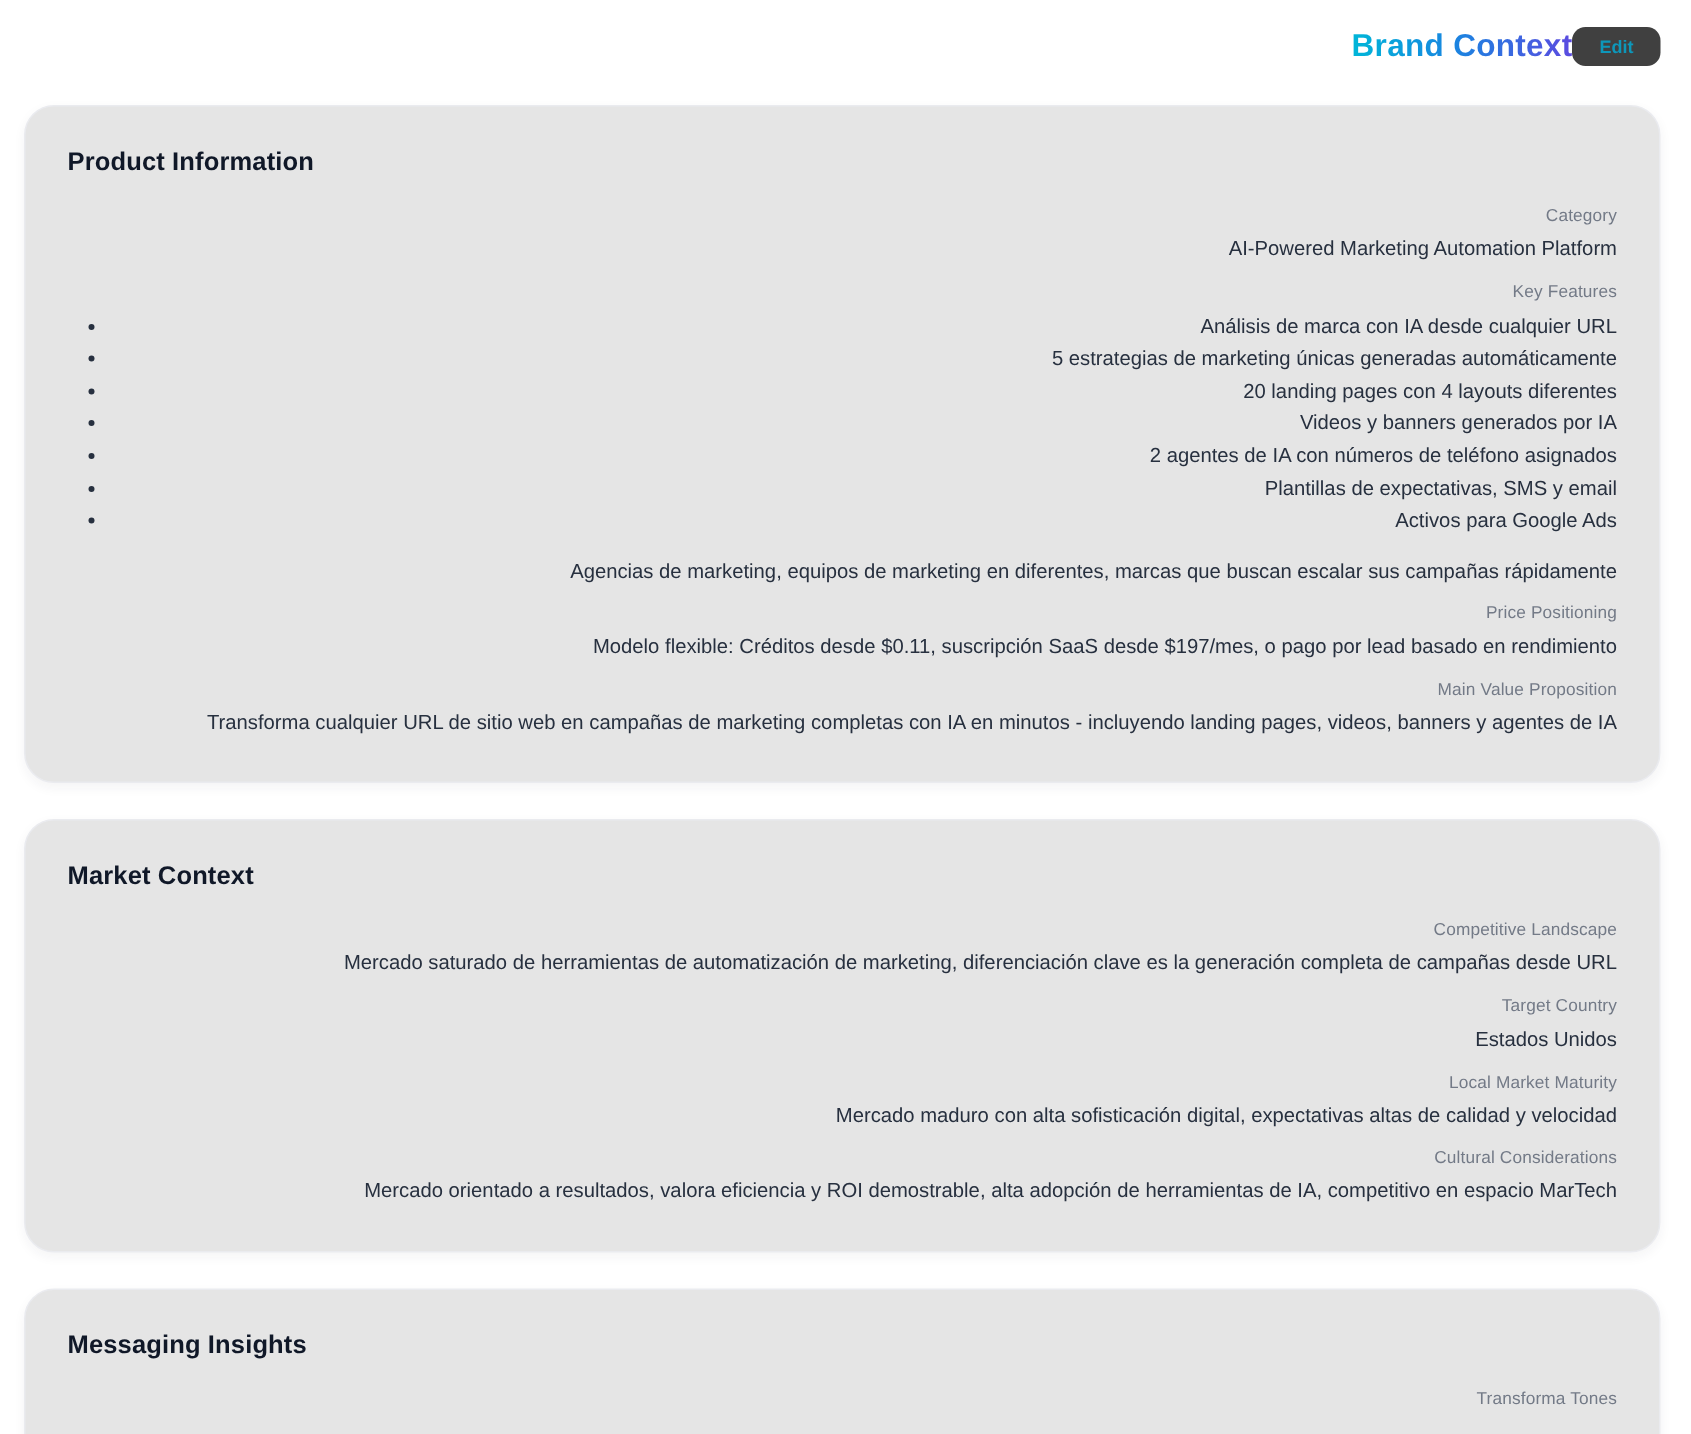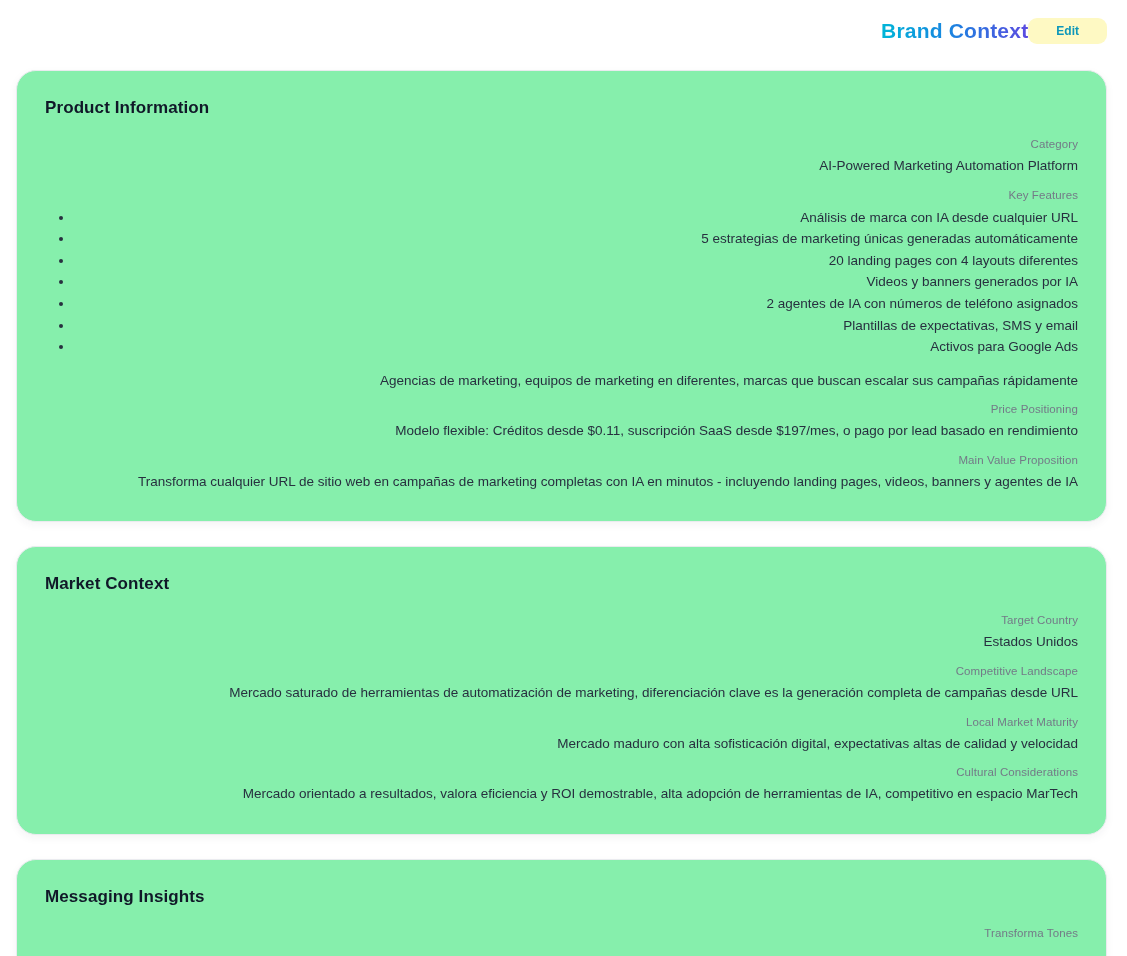--- a/index.html
+++ b/index.html
@@ -24,32 +24,32 @@
     font-size: 21px;
     font-weight: 700;
     letter-spacing: 0.2px;
     background: linear-gradient(90deg, #00b6d8 0%, #1886e0 45%, #5b4be0 100%);
     -webkit-background-clip: text;
     background-clip: text;
     color: transparent;
   }
   .edit-btn {
     border: none;
-    background: #fef9c3;
+    background: #404040;
     color: #0d97ba;
     font-family: inherit;
     font-size: 12px;
     font-weight: 700;
-    padding: 6px 28px;
+    padding: 6px 18px;
     border-radius: 9px;
     cursor: pointer;
   }
   .card {
     margin-top: 24px;
-    background: #86efac;
+    background: #e5e5e5;
     border: 1px solid #eaebef;
     border-radius: 20px;
     box-shadow: 0 3px 8px rgba(30, 41, 59, 0.05);
     padding: 27px 28px 30px 28px;
   }
   .card-title {
     font-size: 17px;
     font-weight: 700;
     color: #101828;
     letter-spacing: 0.1px;
@@ -125,26 +125,26 @@
           <p class="field-value">Modelo flexible: Créditos desde $0.11, suscripción SaaS desde $197/mes, o pago por lead basado en rendimiento</p>
         </div>
         <div class="field">
           <div class="field-label">Main Value Proposition</div>
           <p class="field-value">Transforma cualquier URL de sitio web en campañas de marketing completas con IA en minutos - incluyendo landing pages, videos, banners y agentes de IA</p>
         </div>
       </section>
       <section class="card">
         <h2 class="card-title">Market Context</h2>
         <div class="field">
+          <div class="field-label">Competitive Landscape</div>
+          <p class="field-value">Mercado saturado de herramientas de automatización de marketing, diferenciación clave es la generación completa de campañas desde URL</p>
+        </div>
+        <div class="field">
           <div class="field-label">Target Country</div>
           <p class="field-value">Estados Unidos</p>
-        </div>
-        <div class="field">
-          <div class="field-label">Competitive Landscape</div>
-          <p class="field-value">Mercado saturado de herramientas de automatización de marketing, diferenciación clave es la generación completa de campañas desde URL</p>
         </div>
         <div class="field">
           <div class="field-label">Local Market Maturity</div>
           <p class="field-value">Mercado maduro con alta sofisticación digital, expectativas altas de calidad y velocidad</p>
         </div>
         <div class="field">
           <div class="field-label">Cultural Considerations</div>
           <p class="field-value">Mercado orientado a resultados, valora eficiencia y ROI demostrable, alta adopción de herramientas de IA, competitivo en espacio MarTech</p>
         </div>
       </section>

